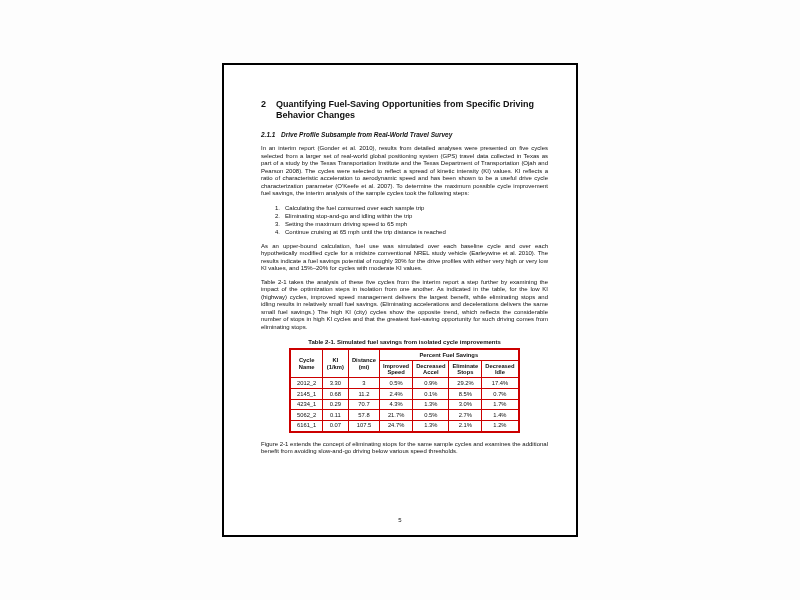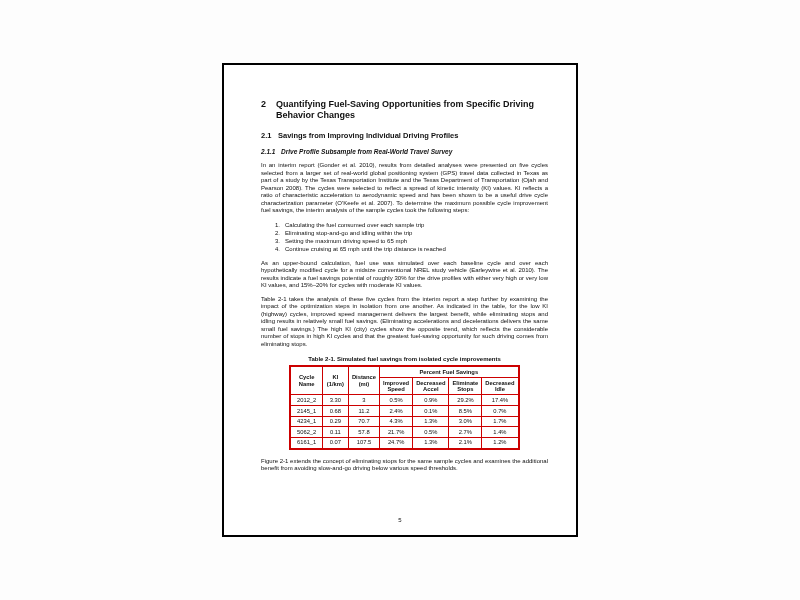--- a/index.html
+++ b/index.html
@@ -48,24 +48,20 @@
 
 <div class="canvas">
   <div class="page">
     <div class="content">
 
       <div class="h2">
         <span class="num">2</span>
         <span>Quantifying Fuel-Saving Opportunities from Specific Driving Behavior Changes</span>
       </div>
 
-      <div class="h3">
-        <span class="num">2.1</span>
-        <span>Savings from Improving Individual Driving Profiles</span>
-      </div>
 
       <div class="h4">
         <span class="num">2.1.1</span>
         <span>Drive Profile Subsample from Real-World Travel Survey</span>
       </div>
 
       <p class="para">In an interim report (Gonder et al. 2010), results from detailed analyses were presented on five cycles selected from a larger set of real-world global positioning system (GPS) travel data collected in Texas as part of a study by the Texas Transportation Institute and the Texas Department of Transportation (Ojah and Pearson 2008). The cycles were selected to reflect a spread of kinetic intensity (KI) values. KI reflects a ratio of characteristic acceleration to aerodynamic speed and has been shown to be a useful drive cycle characterization parameter (O'Keefe et al. 2007). To determine the maximum possible cycle improvement fuel savings, the interim analysis of the sample cycles took the following steps:</p>
 
       <div class="list">
         <div class="li">

